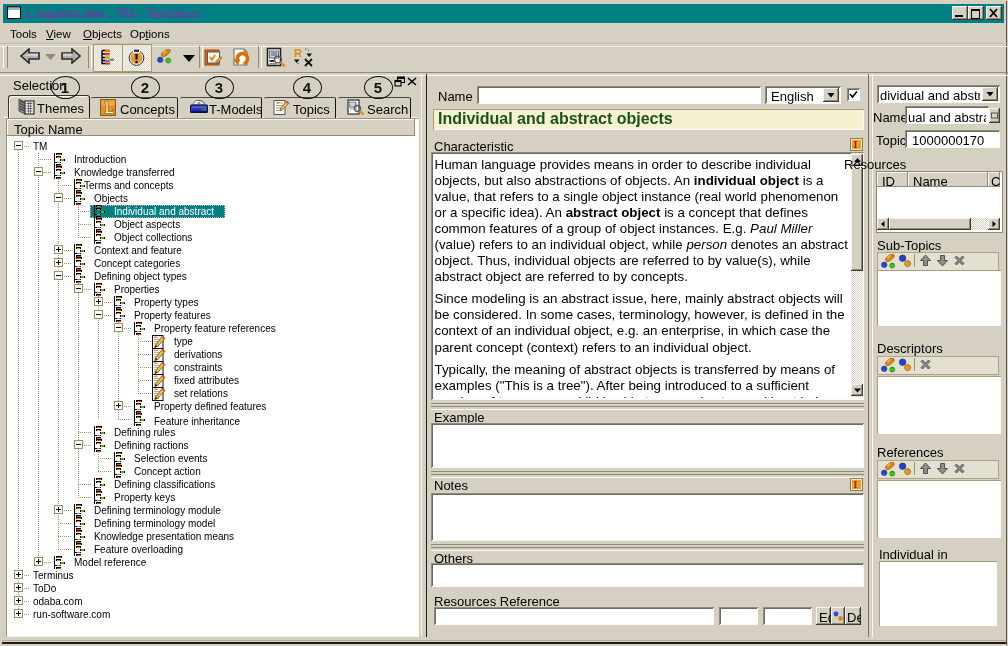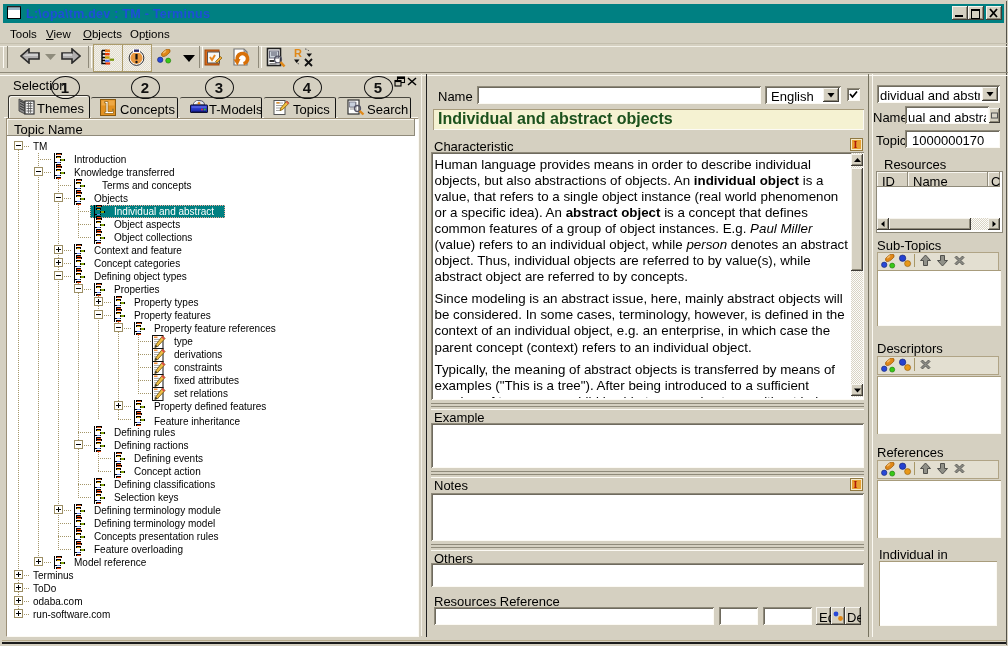--- a/index.html
+++ b/index.html
@@ -23,21 +23,21 @@
 <div class="abs" style="left:0;top:0;width:1008px;height:646px;background:#d5d0c1"></div>
 <div class="abs" style="left:2px;top:640px;width:1004px;height:1px;background:#b7ab8c"></div>
 <div class="abs" style="left:2px;top:641.5px;width:1004px;height:2px;background:#1c1c1c"></div>
 <div class="abs" style="left:1005.8px;top:1px;width:1.6px;height:644px;background:#55534b"></div>
 <div class="abs" style="left:3px;top:4px;width:1001px;height:19px;background:#008082"></div>
 <svg class="abs" style="left:7px;top:6px" width="15" height="14" viewBox="0 0 15 14">
 <rect x="0.5" y="0.5" width="13" height="12" fill="#fff" stroke="#000"></rect>
 <rect x="1" y="1" width="12" height="3" fill="#9cb8c8"></rect>
 <rect x="0" y="0" width="14" height="1.4" fill="#2a2a2a" opacity="0.8"></rect>
 </svg>
-<div class="abs" style="left:26px;top:7px;font-size:12.5px;font-weight:bold;color:#1d4ed8;letter-spacing:0.25px">L:\opa\tm.dev&nbsp;: TM&nbsp;-&nbsp;Terminus</div>
+<div class="abs" style="left:26px;top:7px;font-size:12.5px;font-weight:normal;color:#a21caf;letter-spacing:0.25px">L:\opa\tm.dev&nbsp;: TM&nbsp;-&nbsp;Terminus</div>
 <div class="abs rais" style="left:952px;top:6px;width:16px;height:14px;background:#d5d0c1">
     <div class="abs" style="left:3px;top:9px;width:8px;height:2px;background:#000"></div>
   </div>
 <div class="abs rais" style="left:968px;top:6px;width:16px;height:14px;background:#d5d0c1">
     <div class="abs" style="left:3px;top:2.5px;width:7px;height:7px;border:1px solid #000;border-top-width:2px"></div>
   </div>
 <div class="abs rais" style="left:986px;top:6px;width:16px;height:14px;background:#d5d0c1">
     <svg width="16" height="14" viewBox="0 0 16 14">
       <path d="M4 3 L11 11 M11 3 L4 11" stroke="#000" stroke-width="1.8"></path>
     </svg>
@@ -252,21 +252,21 @@
 <rect x="5.4" y="0.6" width="4" height="1.3" fill="#ef5a12"></rect>
 <rect x="4.3" y="3.3" width="5" height="2.1" fill="#000"></rect>
 <rect x="5.1" y="3.9" width="3.5" height="1.2" fill="#dca80c"></rect>
 <rect x="8.5" y="6.3" width="5.4" height="2.2" fill="#000"></rect>
 <rect x="9.4" y="6.9" width="3.7" height="1.2" fill="#84a612"></rect>
 <rect x="4.3" y="9.3" width="5" height="2" fill="#000"></rect>
 <rect x="5.1" y="9.8" width="3.5" height="1.2" fill="#6286f0"></rect>
 <rect x="4.8" y="11.9" width="5.2" height="2" fill="#000"></rect>
 <rect x="5.7" y="12.4" width="3.6" height="1.2" fill="#f04209"></rect>
 </svg>
-<div class="trow" style="left:102px;top:179.0px;color:#000">Terms and concepts</div>
+<div class="trow" style="left:84px;top:179.0px;color:#000">Terms and concepts</div>
 <div class="hdots" style="left:58px;top:198.0px;width:14px"></div>
 <svg class="abs" style="left:54px;top:192.5px" width="9" height="9" viewBox="0 0 9 9" shape-rendering="crispEdges">
     <rect x="0.5" y="0.5" width="8" height="8" fill="#fff" stroke="#9c8e64" stroke-width="1"></rect>
     <rect x="2" y="4" width="5" height="1" fill="#000"></rect>
   </svg>
 <svg class="abs" style="left:72px;top:191.5px" width="14" height="13" viewBox="0 0 15 14" shape-rendering="crispEdges">
 <rect x="2" y="0" width="1.3" height="13.6" fill="#000"></rect>
 <rect x="2" y="0.6" width="3" height="1" fill="#000"></rect>
 <rect x="2" y="3.8" width="2.6" height="1" fill="#000"></rect>
 <rect x="2" y="7" width="6.6" height="1" fill="#000"></rect>
@@ -667,21 +667,21 @@
 <rect x="5.4" y="0.6" width="4" height="1.3" fill="#ef5a12"></rect>
 <rect x="4.3" y="3.3" width="5" height="2.1" fill="#000"></rect>
 <rect x="5.1" y="3.9" width="3.5" height="1.2" fill="#dca80c"></rect>
 <rect x="8.5" y="6.3" width="5.4" height="2.2" fill="#000"></rect>
 <rect x="9.4" y="6.9" width="3.7" height="1.2" fill="#84a612"></rect>
 <rect x="4.3" y="9.3" width="5" height="2" fill="#000"></rect>
 <rect x="5.1" y="9.8" width="3.5" height="1.2" fill="#6286f0"></rect>
 <rect x="4.8" y="11.9" width="5.2" height="2" fill="#000"></rect>
 <rect x="5.7" y="12.4" width="3.6" height="1.2" fill="#f04209"></rect>
 </svg>
-<div class="trow" style="left:134px;top:452.0px;color:#000">Defining events</div>
+<div class="trow" style="left:134px;top:452.0px;color:#000">Selection events</div>
 <div class="hdots" style="left:98px;top:471.0px;width:14px"></div>
 <svg class="abs" style="left:112px;top:464.5px" width="14" height="13" viewBox="0 0 15 14" shape-rendering="crispEdges">
 <rect x="2" y="0" width="1.3" height="13.6" fill="#000"></rect>
 <rect x="2" y="0.6" width="3" height="1" fill="#000"></rect>
 <rect x="2" y="3.8" width="2.6" height="1" fill="#000"></rect>
 <rect x="2" y="7" width="6.6" height="1" fill="#000"></rect>
 <rect x="2" y="9.8" width="2.6" height="1" fill="#000"></rect>
 <rect x="2" y="12.4" width="3.6" height="1" fill="#000"></rect>
 <rect x="4.6" y="0" width="5.6" height="2.3" fill="#000"></rect>
 <rect x="5.4" y="0.6" width="4" height="1.3" fill="#ef5a12"></rect>
@@ -727,21 +727,21 @@
 <rect x="5.4" y="0.6" width="4" height="1.3" fill="#ef5a12"></rect>
 <rect x="4.3" y="3.3" width="5" height="2.1" fill="#000"></rect>
 <rect x="5.1" y="3.9" width="3.5" height="1.2" fill="#dca80c"></rect>
 <rect x="8.5" y="6.3" width="5.4" height="2.2" fill="#000"></rect>
 <rect x="9.4" y="6.9" width="3.7" height="1.2" fill="#84a612"></rect>
 <rect x="4.3" y="9.3" width="5" height="2" fill="#000"></rect>
 <rect x="5.1" y="9.8" width="3.5" height="1.2" fill="#6286f0"></rect>
 <rect x="4.8" y="11.9" width="5.2" height="2" fill="#000"></rect>
 <rect x="5.7" y="12.4" width="3.6" height="1.2" fill="#f04209"></rect>
 </svg>
-<div class="trow" style="left:114px;top:491.0px;color:#000">Selection keys</div>
+<div class="trow" style="left:114px;top:491.0px;color:#000">Property keys</div>
 <div class="hdots" style="left:58px;top:510.0px;width:14px"></div>
 <svg class="abs" style="left:54px;top:504.5px" width="9" height="9" viewBox="0 0 9 9" shape-rendering="crispEdges">
     <rect x="0.5" y="0.5" width="8" height="8" fill="#fff" stroke="#9c8e64" stroke-width="1"></rect>
     <rect x="2" y="4" width="5" height="1" fill="#000"></rect>
     <rect x="4" y="2" width="1" height="5" fill="#000"></rect>
   </svg>
 <svg class="abs" style="left:72px;top:503.5px" width="14" height="13" viewBox="0 0 15 14" shape-rendering="crispEdges">
 <rect x="2" y="0" width="1.3" height="13.6" fill="#000"></rect>
 <rect x="2" y="0.6" width="3" height="1" fill="#000"></rect>
 <rect x="2" y="3.8" width="2.6" height="1" fill="#000"></rect>
@@ -792,21 +792,21 @@
 <rect x="5.4" y="0.6" width="4" height="1.3" fill="#ef5a12"></rect>
 <rect x="4.3" y="3.3" width="5" height="2.1" fill="#000"></rect>
 <rect x="5.1" y="3.9" width="3.5" height="1.2" fill="#dca80c"></rect>
 <rect x="8.5" y="6.3" width="5.4" height="2.2" fill="#000"></rect>
 <rect x="9.4" y="6.9" width="3.7" height="1.2" fill="#84a612"></rect>
 <rect x="4.3" y="9.3" width="5" height="2" fill="#000"></rect>
 <rect x="5.1" y="9.8" width="3.5" height="1.2" fill="#6286f0"></rect>
 <rect x="4.8" y="11.9" width="5.2" height="2" fill="#000"></rect>
 <rect x="5.7" y="12.4" width="3.6" height="1.2" fill="#f04209"></rect>
 </svg>
-<div class="trow" style="left:94px;top:530.0px;color:#000">Concepts presentation rules</div>
+<div class="trow" style="left:94px;top:530.0px;color:#000">Knowledge presentation means</div>
 <div class="hdots" style="left:58px;top:549.0px;width:14px"></div>
 <svg class="abs" style="left:72px;top:542.5px" width="14" height="13" viewBox="0 0 15 14" shape-rendering="crispEdges">
 <rect x="2" y="0" width="1.3" height="13.6" fill="#000"></rect>
 <rect x="2" y="0.6" width="3" height="1" fill="#000"></rect>
 <rect x="2" y="3.8" width="2.6" height="1" fill="#000"></rect>
 <rect x="2" y="7" width="6.6" height="1" fill="#000"></rect>
 <rect x="2" y="9.8" width="2.6" height="1" fill="#000"></rect>
 <rect x="2" y="12.4" width="3.6" height="1" fill="#000"></rect>
 <rect x="4.6" y="0" width="5.6" height="2.3" fill="#000"></rect>
 <rect x="5.4" y="0.6" width="4" height="1.3" fill="#ef5a12"></rect>
@@ -962,21 +962,21 @@
 <div class="abs sunk2" style="left:905px;top:106px;width:84px;height:18px;background:#fff"></div>
 <div class="abs lbl" style="left:908px;top:110px;width:78px;overflow:hidden;white-space:nowrap">ual and abstract</div>
 <div class="abs rais" style="left:989px;top:108px;width:11px;height:15px;background:#d5d0c1">
     <svg width="11" height="15" viewBox="0 0 11 15">
       <rect x="2.5" y="5" width="6" height="5" fill="#d8d4c8" stroke="#555"></rect>
     </svg>
   </div>
 <div class="abs lbl" style="left:876px;top:133px">Topic</div>
 <div class="abs sunk2" style="left:905px;top:130px;width:95px;height:18px;background:#fff"></div>
 <div class="abs lbl" style="left:912px;top:133px">1000000170</div>
-<div class="abs lbl" style="left:884px;top:157px">Resources</div>
+<div class="abs lbl" style="left:844px;top:157px">Resources</div>
 <div class="abs" style="left:876px;top:171px;width:125px;height:60px;background:#fff;border:1px solid #8f8a7a"></div>
 <div class="abs" style="left:877px;top:172px;width:31px;height:15px;background:#d5d0c1;box-shadow:inset -1px -1px 0 #8f8a7a, inset 1px 1px 0 #f8f6f0"></div>
 <div class="abs" style="left:908px;top:172px;width:80px;height:15px;background:#d5d0c1;box-shadow:inset -1px -1px 0 #8f8a7a, inset 1px 1px 0 #f8f6f0"></div>
 <div class="abs" style="left:988px;top:172px;width:12px;height:15px;background:#d5d0c1;box-shadow:inset -1px -1px 0 #8f8a7a, inset 1px 1px 0 #f8f6f0"></div>
 <div class="abs lbl" style="left:882px;top:174px">ID</div>
 <div class="abs lbl" style="left:913px;top:174px">Name</div>
 <div class="abs lbl" style="left:991px;top:174px">C</div>
 <div class="abs" style="left:877px;top:218px;width:123px;height:12px;background-image:repeating-conic-gradient(#fdfcfa 0 25%, #d9d4c4 0 50%);background-size:2px 2px;"></div>
 <div class="abs rais" style="left:877px;top:218px;width:12px;height:12px;background:#d5d0c1">
     <svg width="12" height="12" viewBox="0 0 12 12">

